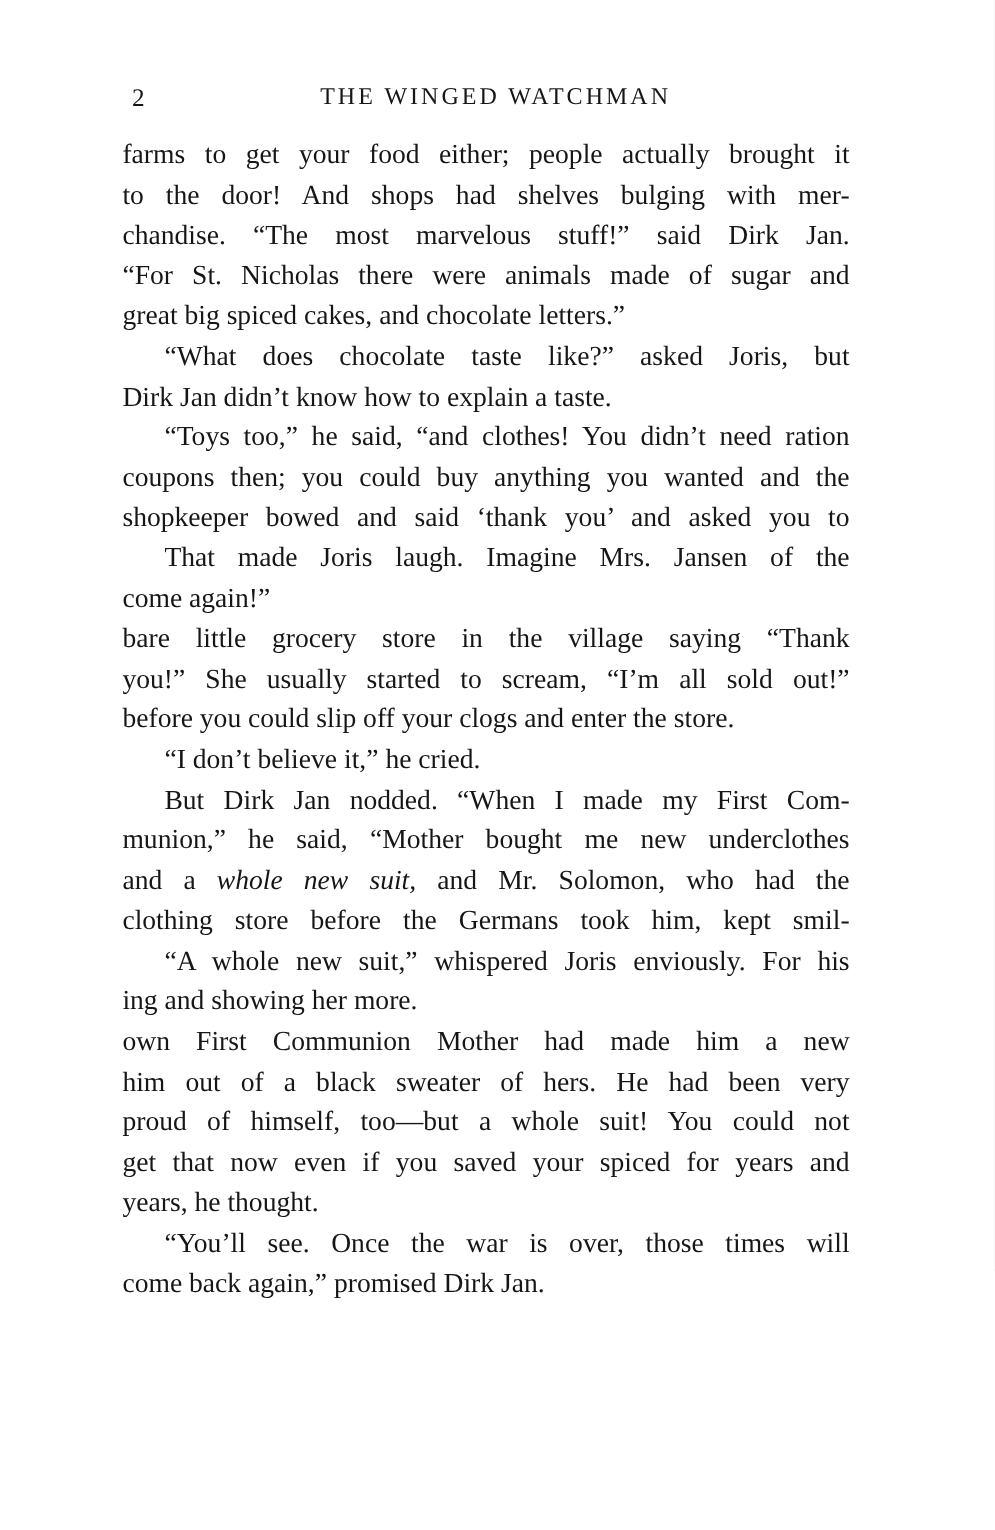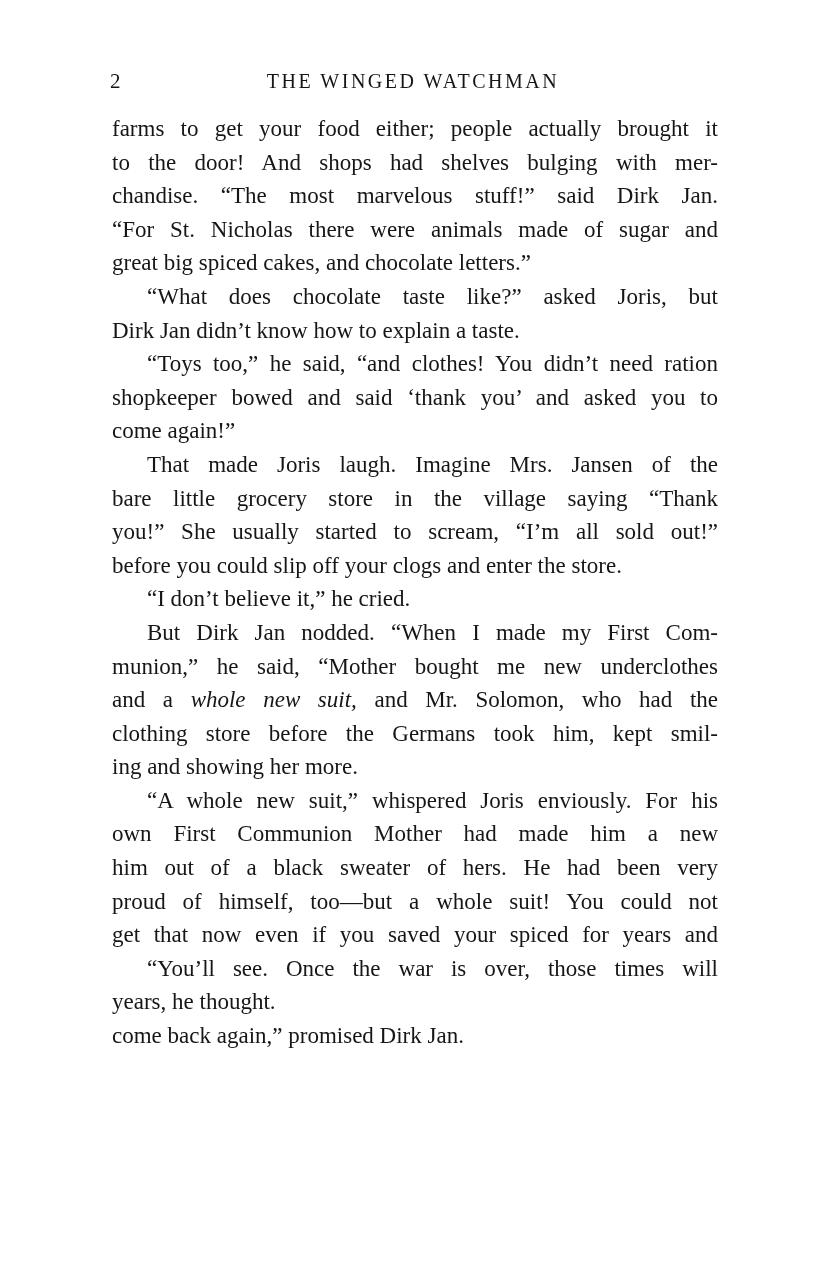--- a/index.html
+++ b/index.html
@@ -35,21 +35,21 @@
     display: block;
     text-align: center;
     font-size: 20px;
     line-height: 26px;
     letter-spacing: 2.5px;
     font-weight: 500;
   }
   .text-block {
     position: absolute;
     top: 112px;
-    left: 112px;
+    left: 102px;
     width: 606px;
     font-size: 23px;
   }
   .line {
     line-height: 33.6px;
     height: 33.6px;
     text-align: justify;
     text-align-last: justify;
     white-space: normal;
   }
@@ -75,34 +75,35 @@
 
   <main class="text-block" id="text-block">
       <div class="line">farms to get your food either; people actually brought it</div>
       <div class="line">to the door! And shops had shelves bulging with mer-</div>
       <div class="line">chandise. “The most marvelous stuff!” said Dirk Jan.</div>
       <div class="line">“For St. Nicholas there were animals made of sugar and</div>
       <div class="line last">great big spiced cakes, and chocolate letters.”</div>
       <div class="line indent">“What does chocolate taste like?” asked Joris, but</div>
       <div class="line last">Dirk Jan didn’t know how to explain a taste.</div>
       <div class="line indent">“Toys too,” he said, “and clothes! You didn’t need ration</div>
+      <div class="line">coupons then; you could buy anything you wanted and the</div>
       <div class="line">shopkeeper bowed and said ‘thank you’ and asked you to</div>
+      <div class="line indent">That made Joris laugh. Imagine Mrs. Jansen of the</div>
       <div class="line last">come again!”</div>
-      <div class="line indent">That made Joris laugh. Imagine Mrs. Jansen of the</div>
       <div class="line">bare little grocery store in the village saying “Thank</div>
       <div class="line">you!” She usually started to scream, “I’m all sold out!”</div>
       <div class="line last">before you could slip off your clogs and enter the store.</div>
       <div class="line last indent">“I don’t believe it,” he cried.</div>
       <div class="line indent">But Dirk Jan nodded. “When I made my First Com-</div>
       <div class="line">munion,” he said, “Mother bought me new underclothes</div>
       <div class="line">and a <i>whole new suit,</i> and Mr. Solomon, who had the</div>
       <div class="line">clothing store before the Germans took him, kept smil-</div>
+      <div class="line indent">“A whole new suit,” whispered Joris enviously. For his</div>
       <div class="line last">ing and showing her more.</div>
-      <div class="line indent">“A whole new suit,” whispered Joris enviously. For his</div>
       <div class="line">own First Communion Mother had made him a new</div>
       <div class="line">him out of a black sweater of hers. He had been very</div>
       <div class="line">proud of himself, too—but a whole suit! You could not</div>
       <div class="line">get that now even if you saved your spiced for years and</div>
+      <div class="line last">years, he thought.</div>
       <div class="line indent">“You’ll see. Once the war is over, those times will</div>
-      <div class="line last">years, he thought.</div>
       <div class="line last">come back again,” promised Dirk Jan.</div>
     </main>
 </div>
 
 </body></html>

